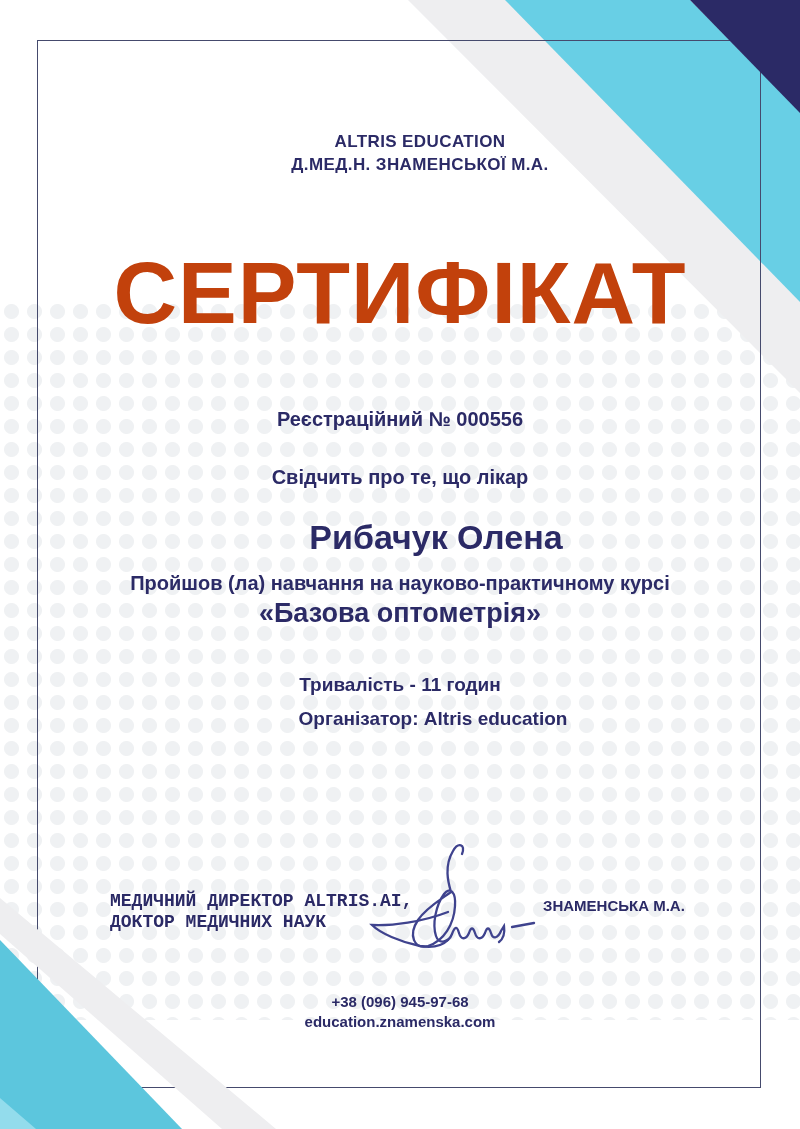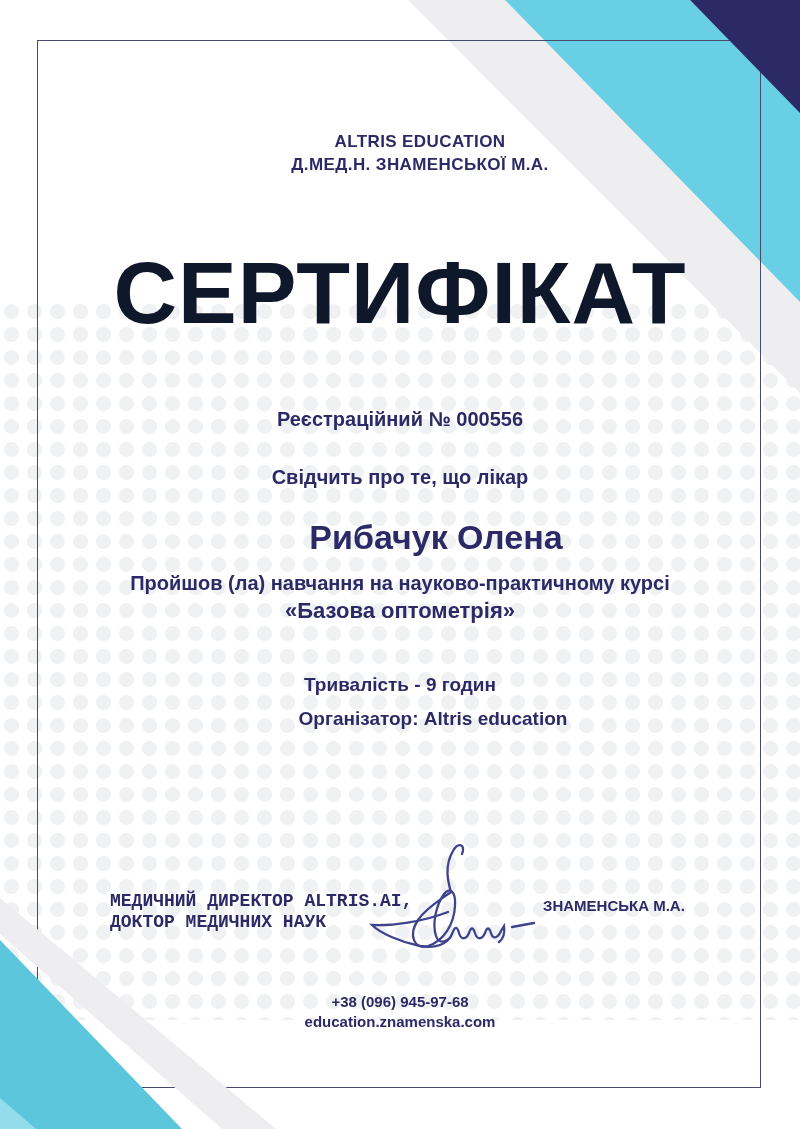--- a/index.html
+++ b/index.html
@@ -15,26 +15,26 @@
   }
   .deco{position:absolute;left:0;top:0;width:800px;height:1129px;}
   .deco-under{z-index:2;}
   .border-frame{
     position:absolute;left:37px;top:40px;width:722px;height:1046px;
     border:1.5px solid #454a6d;z-index:3;
   }
   .deco-over{z-index:4;}
   .txt{position:absolute;left:0;width:800px;text-align:center;z-index:5;font-weight:bold;}
   .header-lines{top:130px;font-size:17px;line-height:23px;letter-spacing:.4px;padding-left:20px;}
-  .title{top:242px;font-size:88px;letter-spacing:1px;color:#0f172a;}
+  .title{top:242px;font-size:88px;letter-spacing:1px;color:#c2410c;}
   .registration{top:408px;font-size:20px;}
   .certifies{top:466px;font-size:20px;}
   .name{top:518px;font-size:34px;padding-left:36px;}
   .completion{top:572px;font-size:20px;}
-  .course{top:598px;font-size:22px;}
+  .course{top:598px;font-size:27px;}
   .dates{top:638px;font-size:20px;}
   .duration{top:674px;font-size:19px;}
   .organizer{top:708px;font-size:19px;margin-left:33px;}
   .sig-left{position:absolute;left:110px;top:891px;width:310px;font-size:18px;line-height:21px;
     font-weight:bold;z-index:5;text-align:left;font-family:Liberation Mono, monospace;}
   .sig-right{position:absolute;left:543px;top:897px;width:180px;font-size:15px;
     font-weight:bold;z-index:5;text-align:left;}
   .signature-svg{position:absolute;left:352px;top:828px;width:230px;height:160px;z-index:6;}
   .footer{top:992px;font-size:15px;line-height:20px;}
   .footer div{margin:0;}
@@ -71,21 +71,21 @@
 
   <div class="txt certifies">Свідчить про те, що лікар</div>
 
   <div class="txt name">Рибачук Олена</div>
 
   <div class="txt completion">Пройшов (ла) навчання на науково-практичному курсі</div>
 
   <div class="txt course">«Базова оптометрія»</div>
 
 
-  <div class="txt duration">Тривалість - 9 годин</div>
+  <div class="txt duration">Тривалість - 11 годин</div>
 
   <div class="txt organizer">Організатор: Altris education</div>
 
   <div class="sig-left">
     <div>МЕДИЧНИЙ ДИРЕКТОР ALTRIS.AI,</div>
     <div>ДОКТОР МЕДИЧНИХ НАУК</div>
   </div>
 
   <svg class="signature-svg" viewBox="0 0 230 160">
     <g fill="none" stroke="#3f438e" stroke-width="2.3" stroke-linecap="round">

